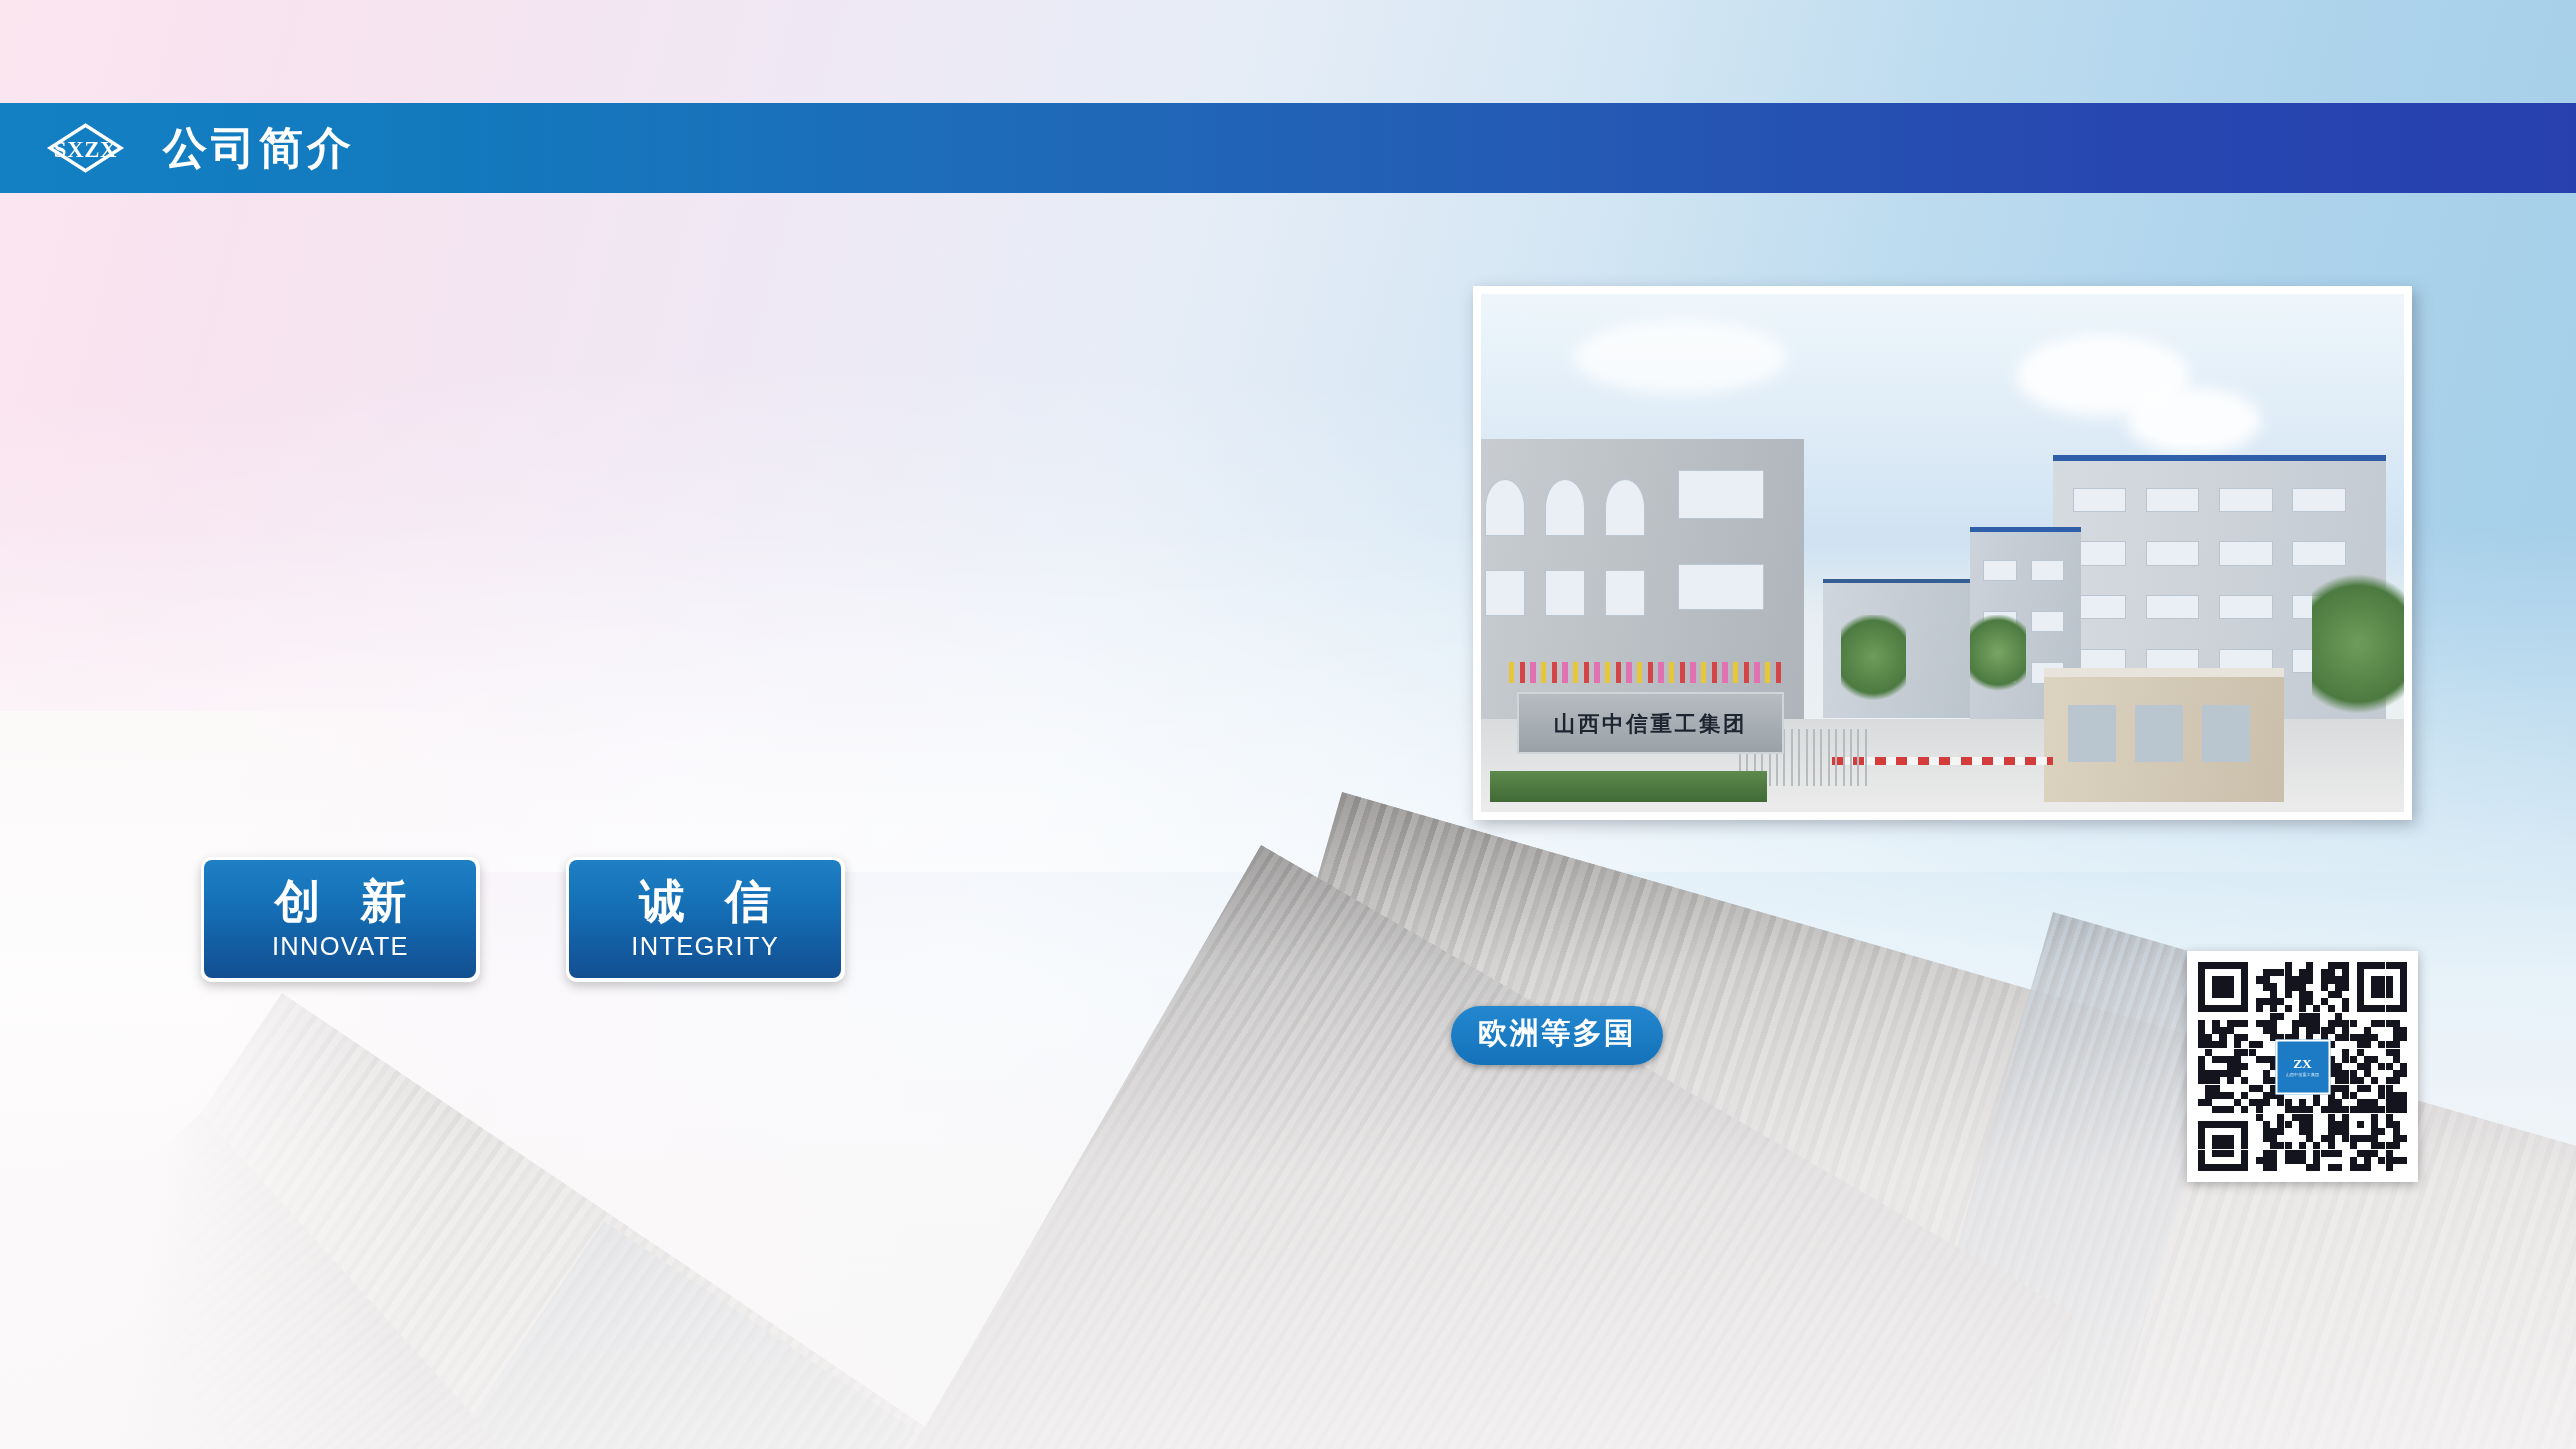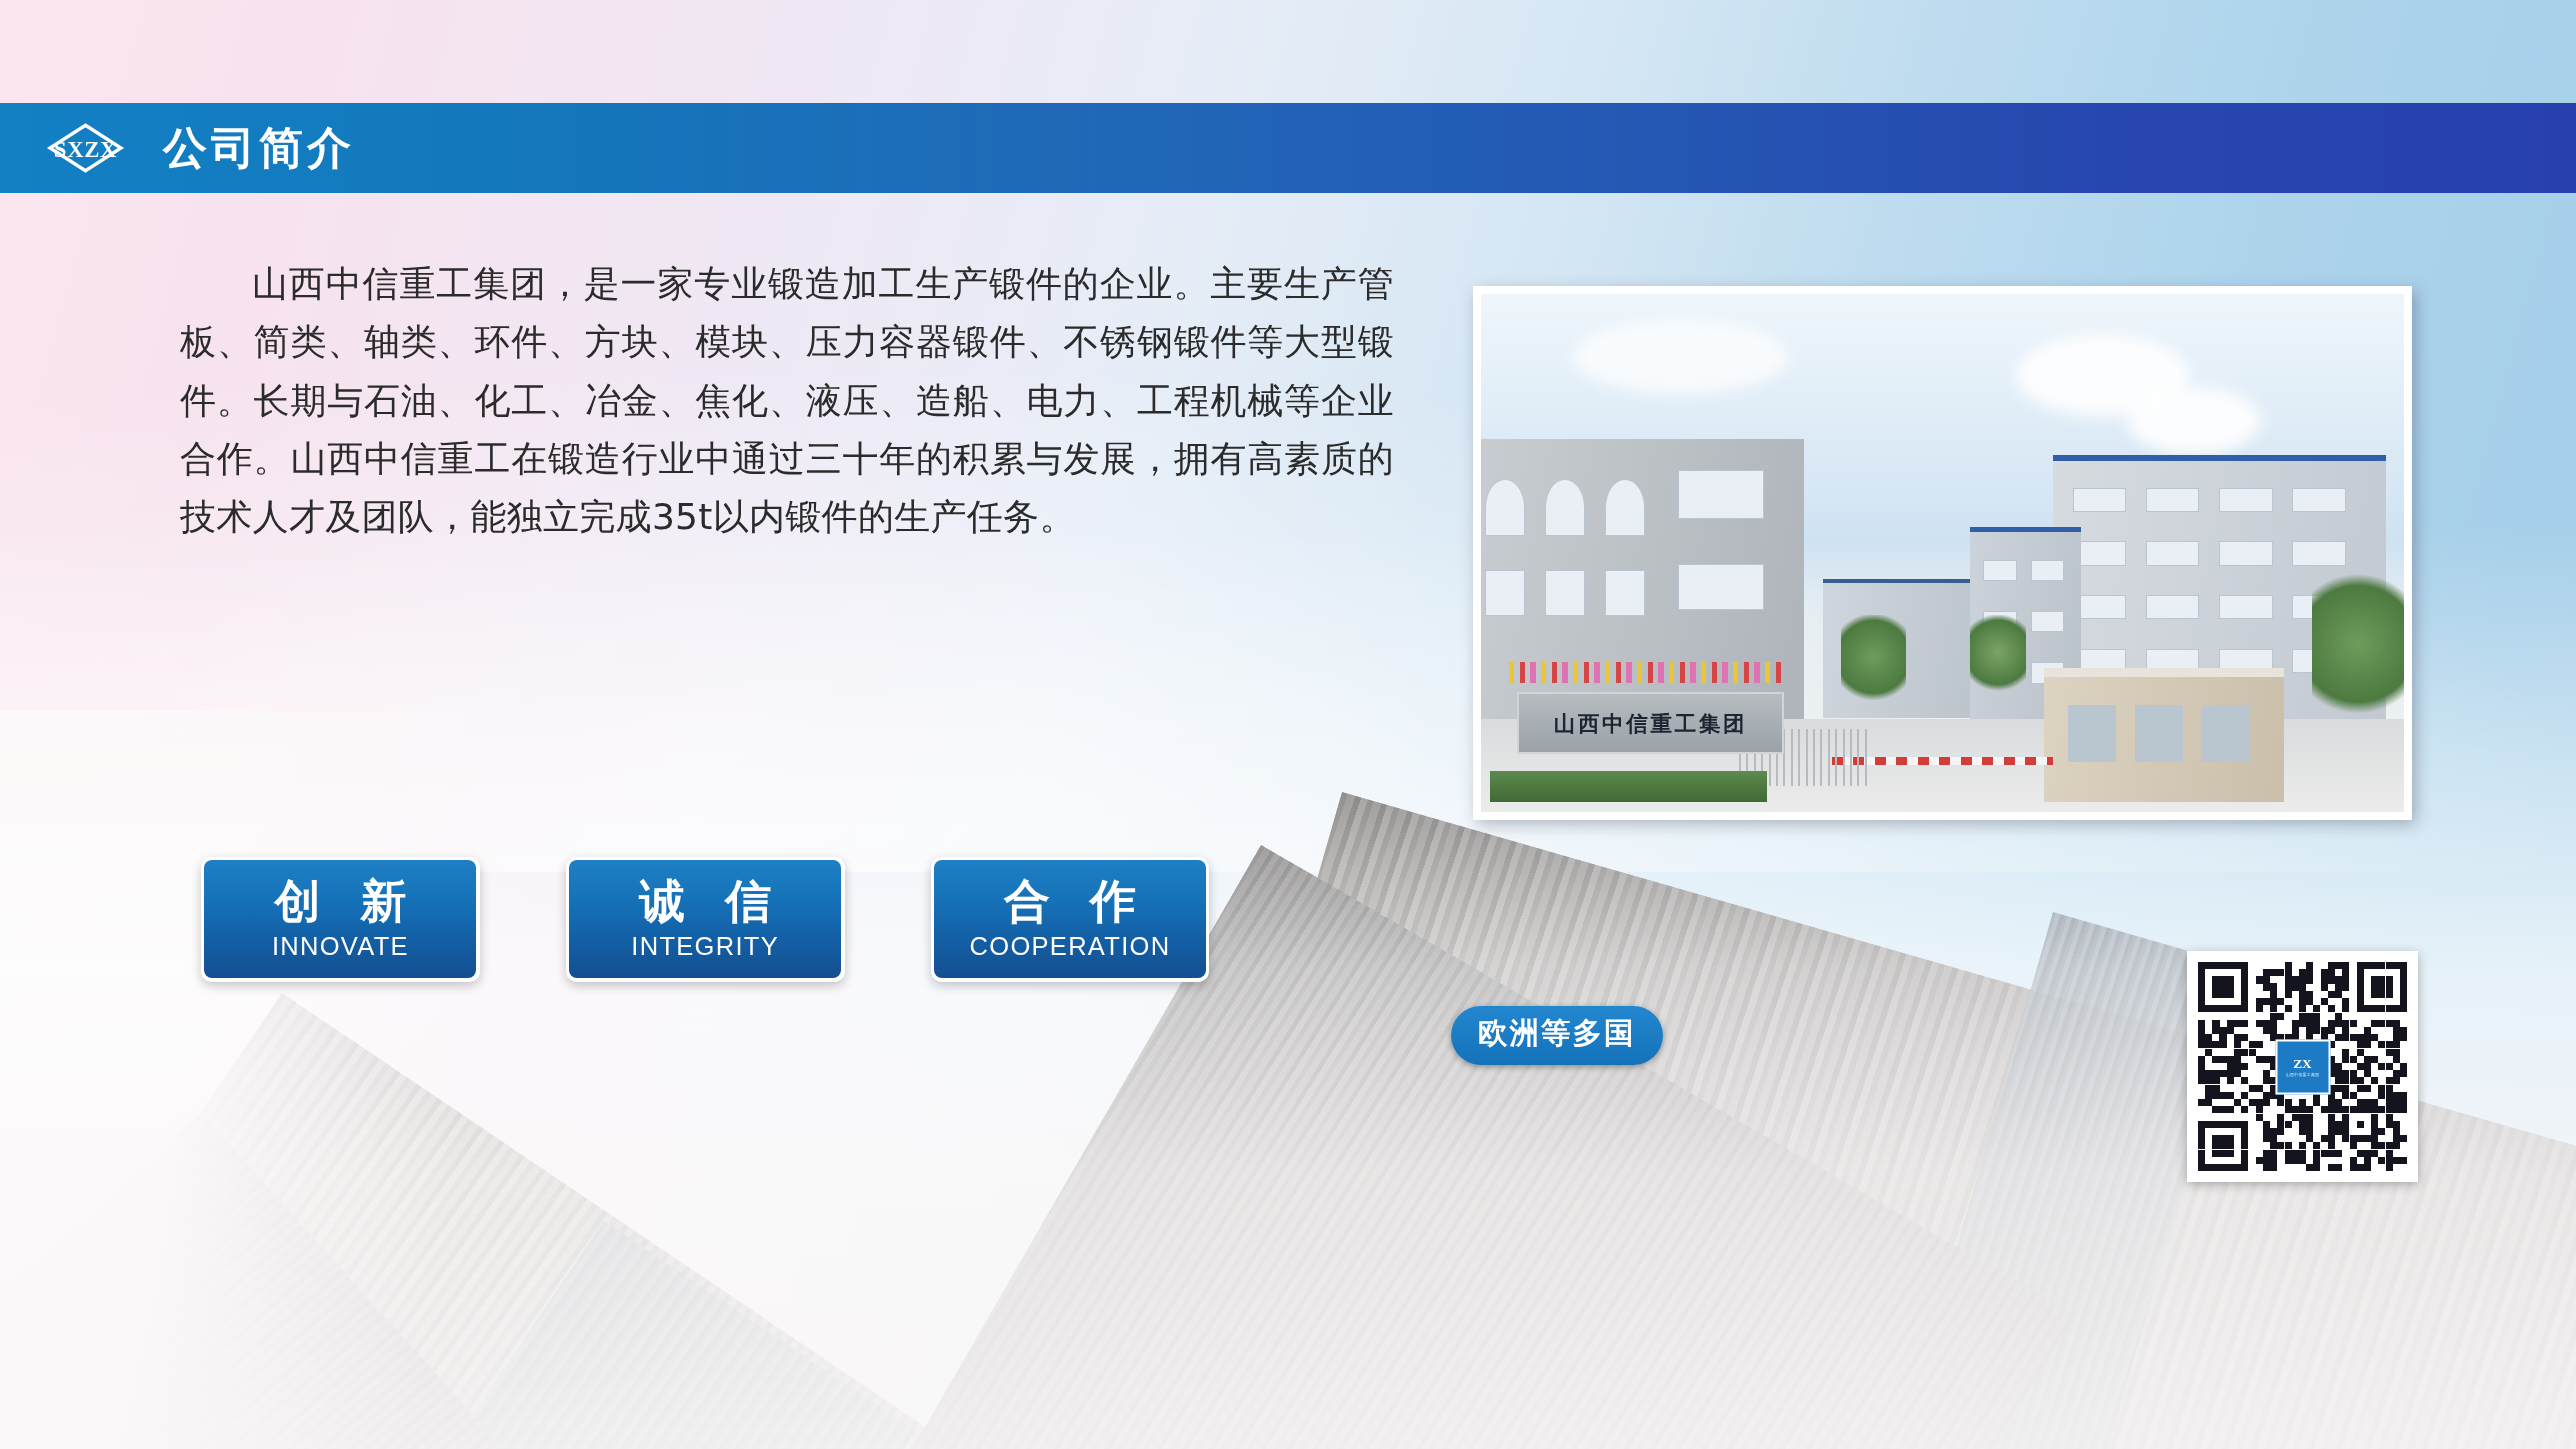--- a/index.html
+++ b/index.html
@@ -256,40 +256,33 @@
   <div id="banner-logo">
     <svg width="79" height="50" viewBox="0 0 118 74" aria-hidden="true">
       <polygon points="59,3 112,37 59,71 6,37" fill="none" stroke="#ffffff" stroke-width="5"></polygon>
       <text x="59" y="50" text-anchor="middle" fill="#ffffff" font-family="Liberation Serif, serif" font-size="34" font-weight="bold" letter-spacing="1">SXZX</text>
     </svg>
   </div>
   <div id="banner-title">公司简介</div>
 </div>
 
 <div id="copy">
-  <p class="para">山西中信重工集团，是一家专业锻造加工生产锻件的企业。主要生产管板、简类、轴类、环件、方块、模块、压力容器锻件、不锈钢锻件等大型锻件。长期与石油、化工、冶金、焦化、液压、造船、电力、工程机械等企业合作。山西中信重工在锻造行业中通过三十年的积累与发展，拥有高素质的技术人才及团队，能独立完成35t以内锻件的生产任务。</p>
 </div>
 
 <div id="values">
   <div class="vbox" id="vbox-1">
     <div class="vbox-inner">
       <div class="vbox-cn">创 新</div>
       <div class="vbox-en">INNOVATE</div>
     </div>
   </div>
   <div class="vbox" id="vbox-0">
     <div class="vbox-inner">
       <div class="vbox-cn">诚 信</div>
       <div class="vbox-en">INTEGRITY</div>
-    </div>
-  </div>
-  <div class="vbox" id="vbox-2">
-    <div class="vbox-inner">
-      <div class="vbox-cn">合 作</div>
-      <div class="vbox-en">COOPERATION</div>
     </div>
   </div>
 </div>
 
 <div id="factory">
   <div id="factory-img">
 
     <div class="cloud" style="left:58%;top:8%;width:174px;height:81px;"></div>
     <div class="cloud" style="left:70%;top:18%;width:134px;height:67px;"></div>
     <div class="cloud" style="left:10%;top:5%;width:215px;height:74px;opacity:.75;"></div>

